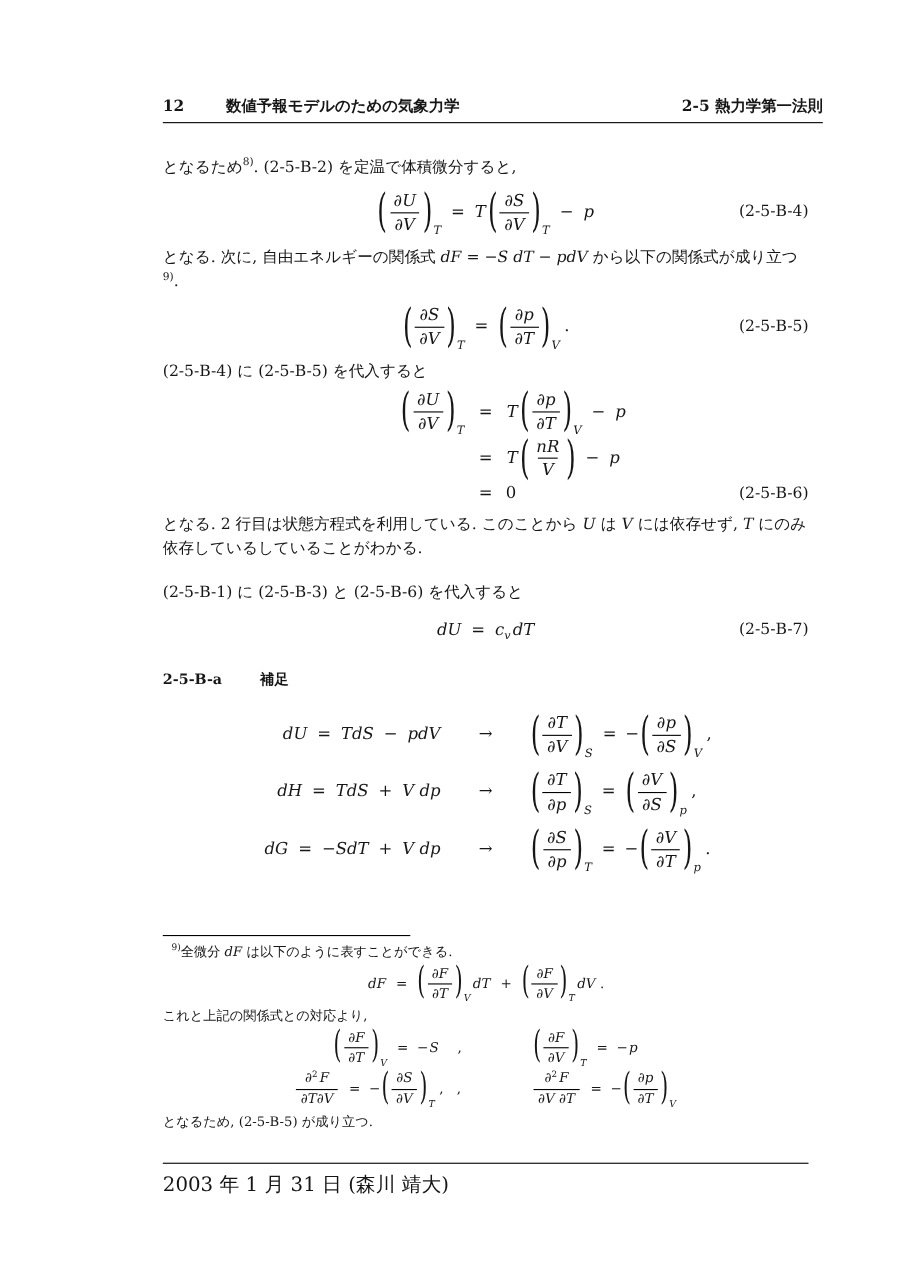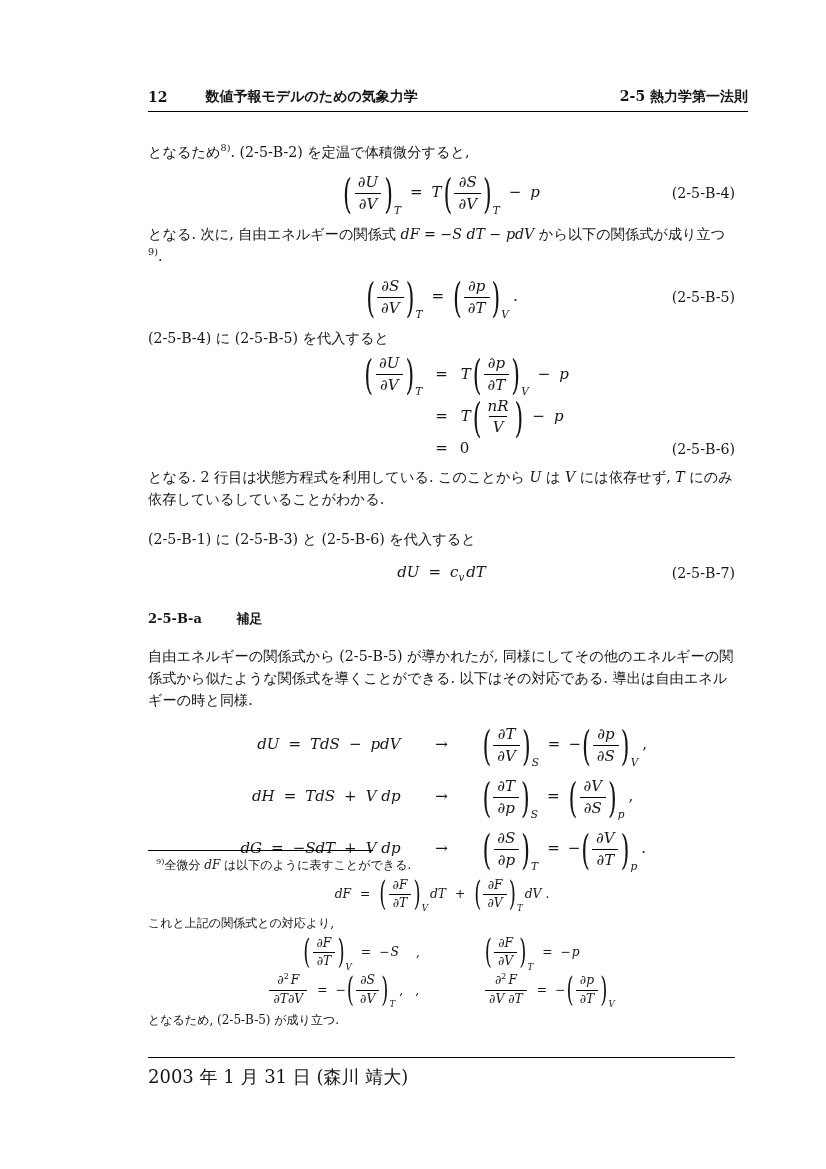--- a/index.html
+++ b/index.html
@@ -236,21 +236,20 @@
           <span class="mi">dT</span>
         </span>
       <span class="tag">(2-5-B-7)</span>
     </div>
 
     <h3 class="subheading">
       <span class="shnum">2-5-B-a</span>
       <span class="shtitle">補足</span>
     </h3>
 
-    <p class="para"><span class="rt">自由エネルギーの関係式から (2-5-B-5) が導かれたが, 同様にしてその他のエネルギーの関係式から似たような関係式を導くことができる. 以下はその対応である. 導出は自由エネルギーの時と同様.</span></p>
 
     <div class="corr">
       <div class="crow">
         <span class="cleft">
             <span class="mi">dU</span>
             <span class="mop">=</span>
             <span class="mi">TdS</span>
             <span class="mop">−</span>
             <span class="mi">pdV</span>
           </span>

